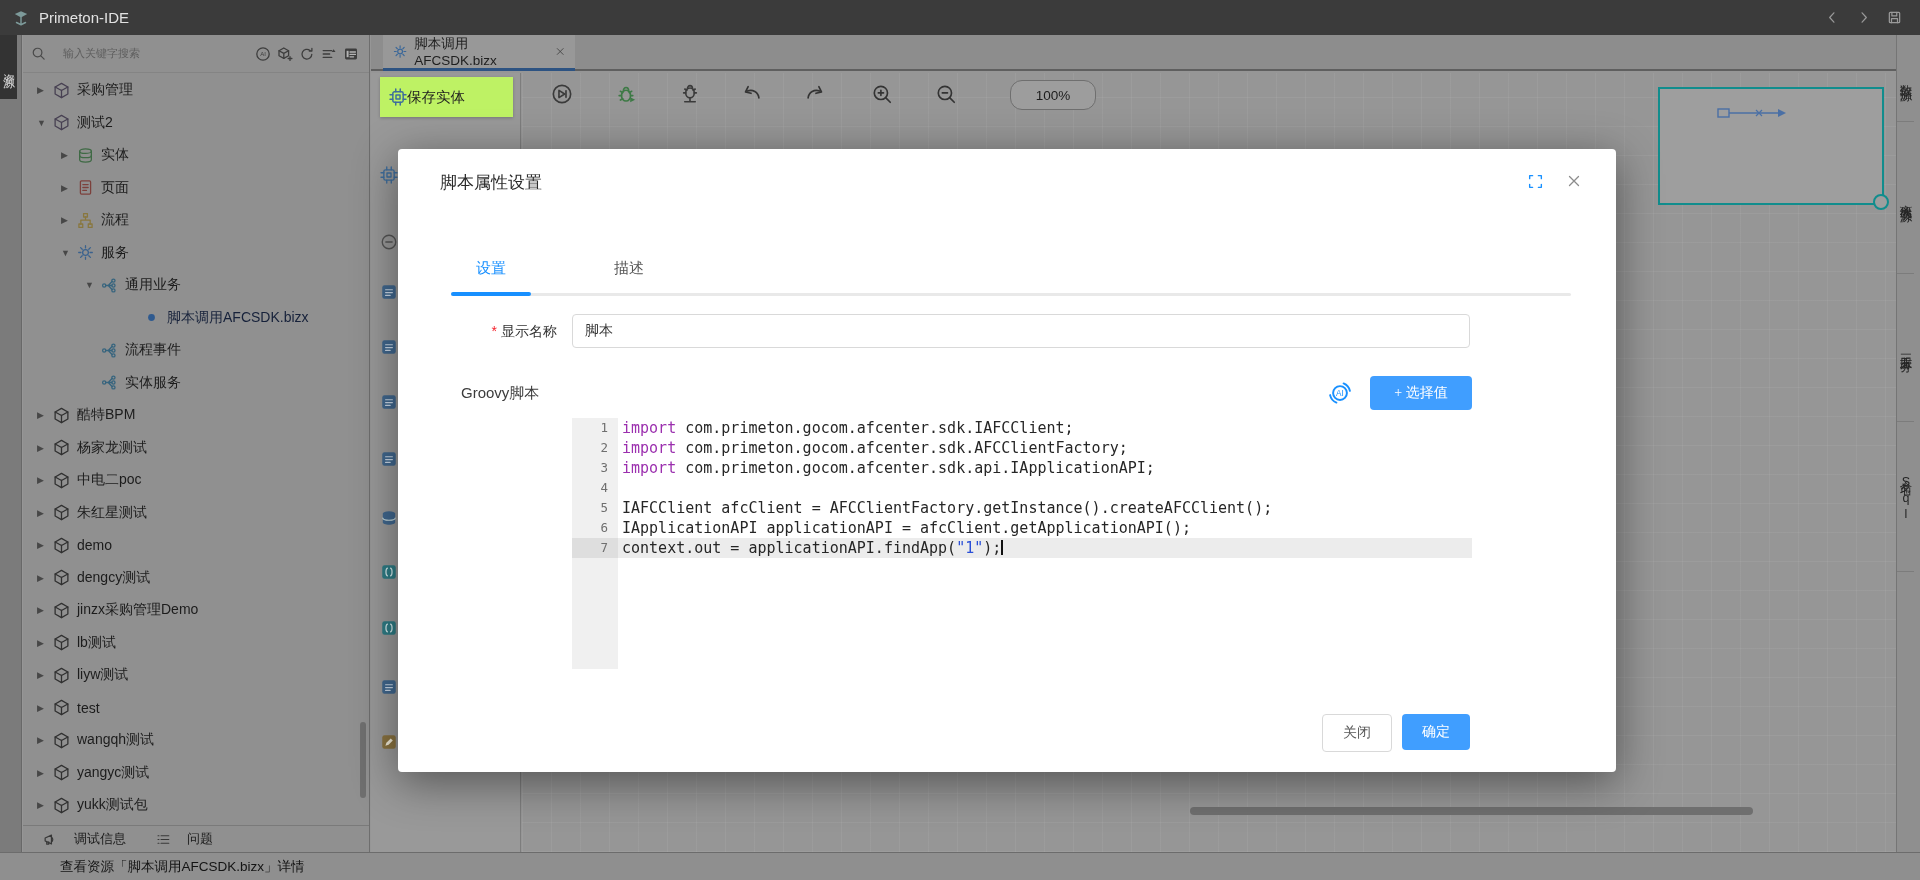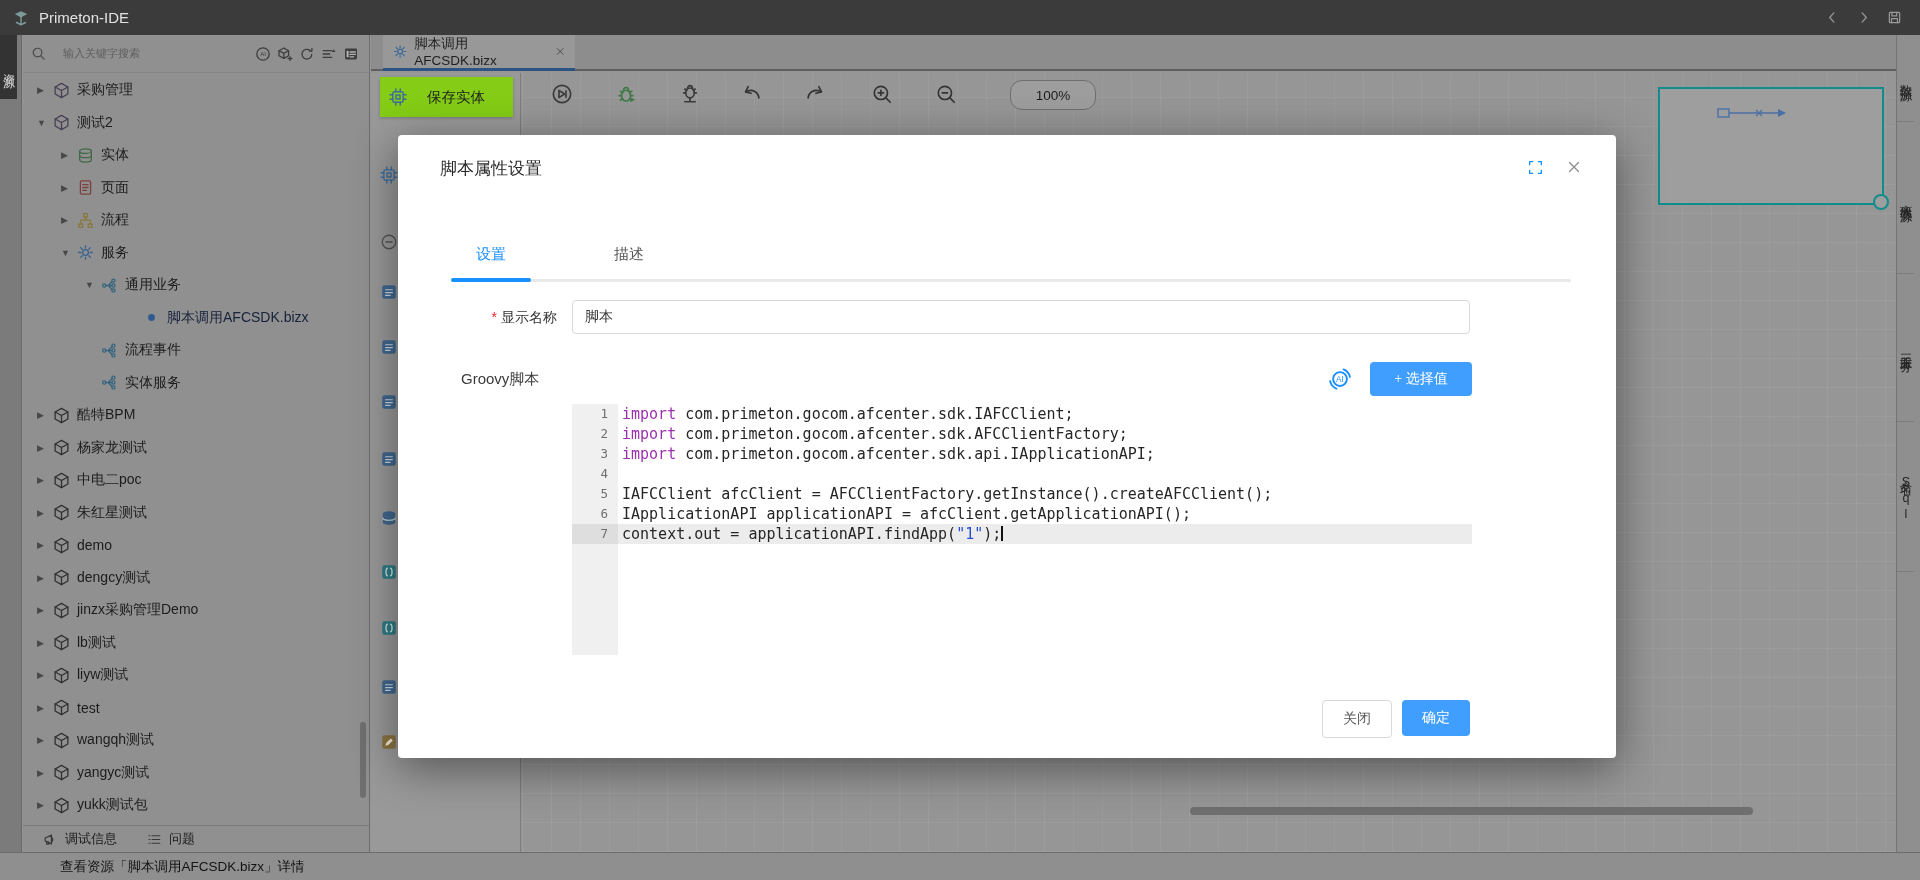--- a/index.html
+++ b/index.html
@@ -30,33 +30,33 @@
   .s-acts .ic{width:16px;height:16px}
   .tree{position:absolute;left:0;right:0;top:39px;bottom:27px;overflow:hidden}
   .trow{height:32.5px;display:flex;align-items:center;font-size:14px;color:#1c1c1c}
   .trow.lv0{padding-left:14px}.trow.lv1{padding-left:38px}.trow.lv2{padding-left:62px}.trow.lv3{padding-left:104px}
   .arrow{width:16px;font-size:9px;color:#474747;flex:0 0 auto}
   .ticon{width:18px;height:17px;margin-right:6px;flex:0 0 auto}
   .ticon svg{width:17px;height:17px;fill:none;stroke:currentColor;stroke-width:1.2;stroke-linecap:round;stroke-linejoin:round}
   .sb-thumb{position:absolute;right:3px;top:687px;width:6px;height:76px;background:#6f6f6f;border-radius:3px}
   .debugbar{position:absolute;left:0;right:0;bottom:0;height:27px;border-top:1px solid #7a7a7a;
             display:flex;align-items:center;gap:30px;padding-left:20px;font-size:13px;color:#1b1b1b;box-sizing:border-box}
-  .dtab{display:flex;align-items:center;gap:7px}
+  .dtab{display:flex;align-items:center;gap:16px}
   .dtab .ic{width:15px;height:15px;color:#383838}
 
   
   .editor{position:absolute;left:371px;top:35px;right:24px;bottom:28px}
   .tabbar{position:absolute;left:0;right:0;top:0;height:36px;background:#8d8d8d;border-bottom:2px solid #5f5f5f;box-sizing:border-box}
   .etab{position:absolute;left:12px;top:0;height:36px;width:192px;background:#989898;display:flex;align-items:center;
         gap:7px;padding:0 10px;box-sizing:border-box;border-bottom:3px solid var(--tabline);font-size:13.5px;color:#1e1e1e}
   .etab .gear{width:15px;height:15px;color:#3a6799}
   .etab .x{width:11px;height:11px;color:#3f3f3f;margin-left:4px}
   .palette{position:absolute;left:0;top:38px;width:150px;bottom:0;background:#999;border-right:1px solid #7d7d7d;box-sizing:border-box}
-  .pal-header{position:absolute;left:9px;top:4px;width:133px;height:40px;background:#84cc16;box-shadow:0 1px 3px rgba(0,0,0,.22);
-              display:flex;align-items:center;gap:20px;padding:0 9px;box-sizing:border-box;font-size:14.5px;color:#1f1f1f}
+  .pal-header{position:absolute;left:9px;top:4px;width:133px;height:40px;background:#bef264;box-shadow:0 1px 3px rgba(0,0,0,.22);
+              display:flex;align-items:center;gap:0;padding:0 9px;box-sizing:border-box;font-size:14.5px;color:#1f1f1f}
   .pal-header .ic{width:18px;height:18px;color:#3e6d9c}
   .pitem{position:absolute;left:9px;width:18px;height:18px}
   .pitem svg{width:18px;height:18px;fill:none;stroke:currentColor;stroke-width:1.2;stroke-linecap:round;stroke-linejoin:round}
 
   .canvas{position:absolute;left:151px;top:38px;right:0;bottom:0;background:
       repeating-linear-gradient(0deg, rgba(255,255,255,.055) 0 1px, transparent 1px 29px),
       repeating-linear-gradient(90deg, rgba(255,255,255,.055) 0 1px, transparent 1px 29px), #969696;}
   .tbicon{position:absolute;top:10px;width:22px;height:22px}
   .tbicon svg{width:22px;height:22px;fill:none;stroke:currentColor;stroke-width:1.2;stroke-linecap:round;stroke-linejoin:round}
   .zoombox{position:absolute;left:488px;top:7px;width:84px;height:28px;border:1px solid #6f6f6f;border-radius:12px;background:#9d9d9d;
@@ -69,21 +69,21 @@
   
   .rightrail{position:absolute;right:0;top:35px;width:24px;bottom:28px;background:#8f8f8f;border-left:1px solid #757575;box-sizing:border-box}
   .rtab{border-bottom:1px solid #7c7c7c;display:flex;align-items:center;justify-content:center;
         writing-mode:vertical-rl;text-orientation:upright;font-size:12.5px;color:#242424;letter-spacing:2px;box-sizing:border-box}
 
   
   .statusbar{position:absolute;left:0;right:0;bottom:0;height:28px;background:#8f8f8f;border-top:1px solid #6c6c6c;
              display:flex;align-items:center;padding-left:60px;font-size:13.5px;color:#141414;box-sizing:border-box}
 
   
-  .modal{position:absolute;left:398px;top:135px;width:1218px;height:623px;background:#fff;border-radius:4px;
+  .modal{position:absolute;left:398px;top:149px;width:1218px;height:623px;background:#fff;border-radius:4px;
          box-shadow:0 10px 45px rgba(0,0,0,.45)}
   .m-title{position:absolute;left:42px;top:22px;font-size:17px;color:#2a2a2a}
   .m-full{position:absolute;right:72px;top:24px;width:17px;height:17px;color:var(--accent)}
   .m-close{position:absolute;right:34px;top:24px;width:16px;height:16px;color:#8c8c8c}
   .m-tabs{position:absolute;left:53px;top:110px;right:45px;height:42px}
   .m-tab{position:absolute;top:0;font-size:15px;color:#555}
   .m-tab.active{color:var(--accent)}
   .m-track{position:absolute;left:0;right:0;top:34px;height:3px;background:#e9e9e9;border-radius:2px}
   .m-bar{position:absolute;left:0;top:33px;width:80px;height:4px;background:var(--accent);border-radius:2px}
   .m-label{position:absolute;left:60px;top:165px;width:99px;height:34px;line-height:34px;text-align:right;font-size:14px;color:#333}

